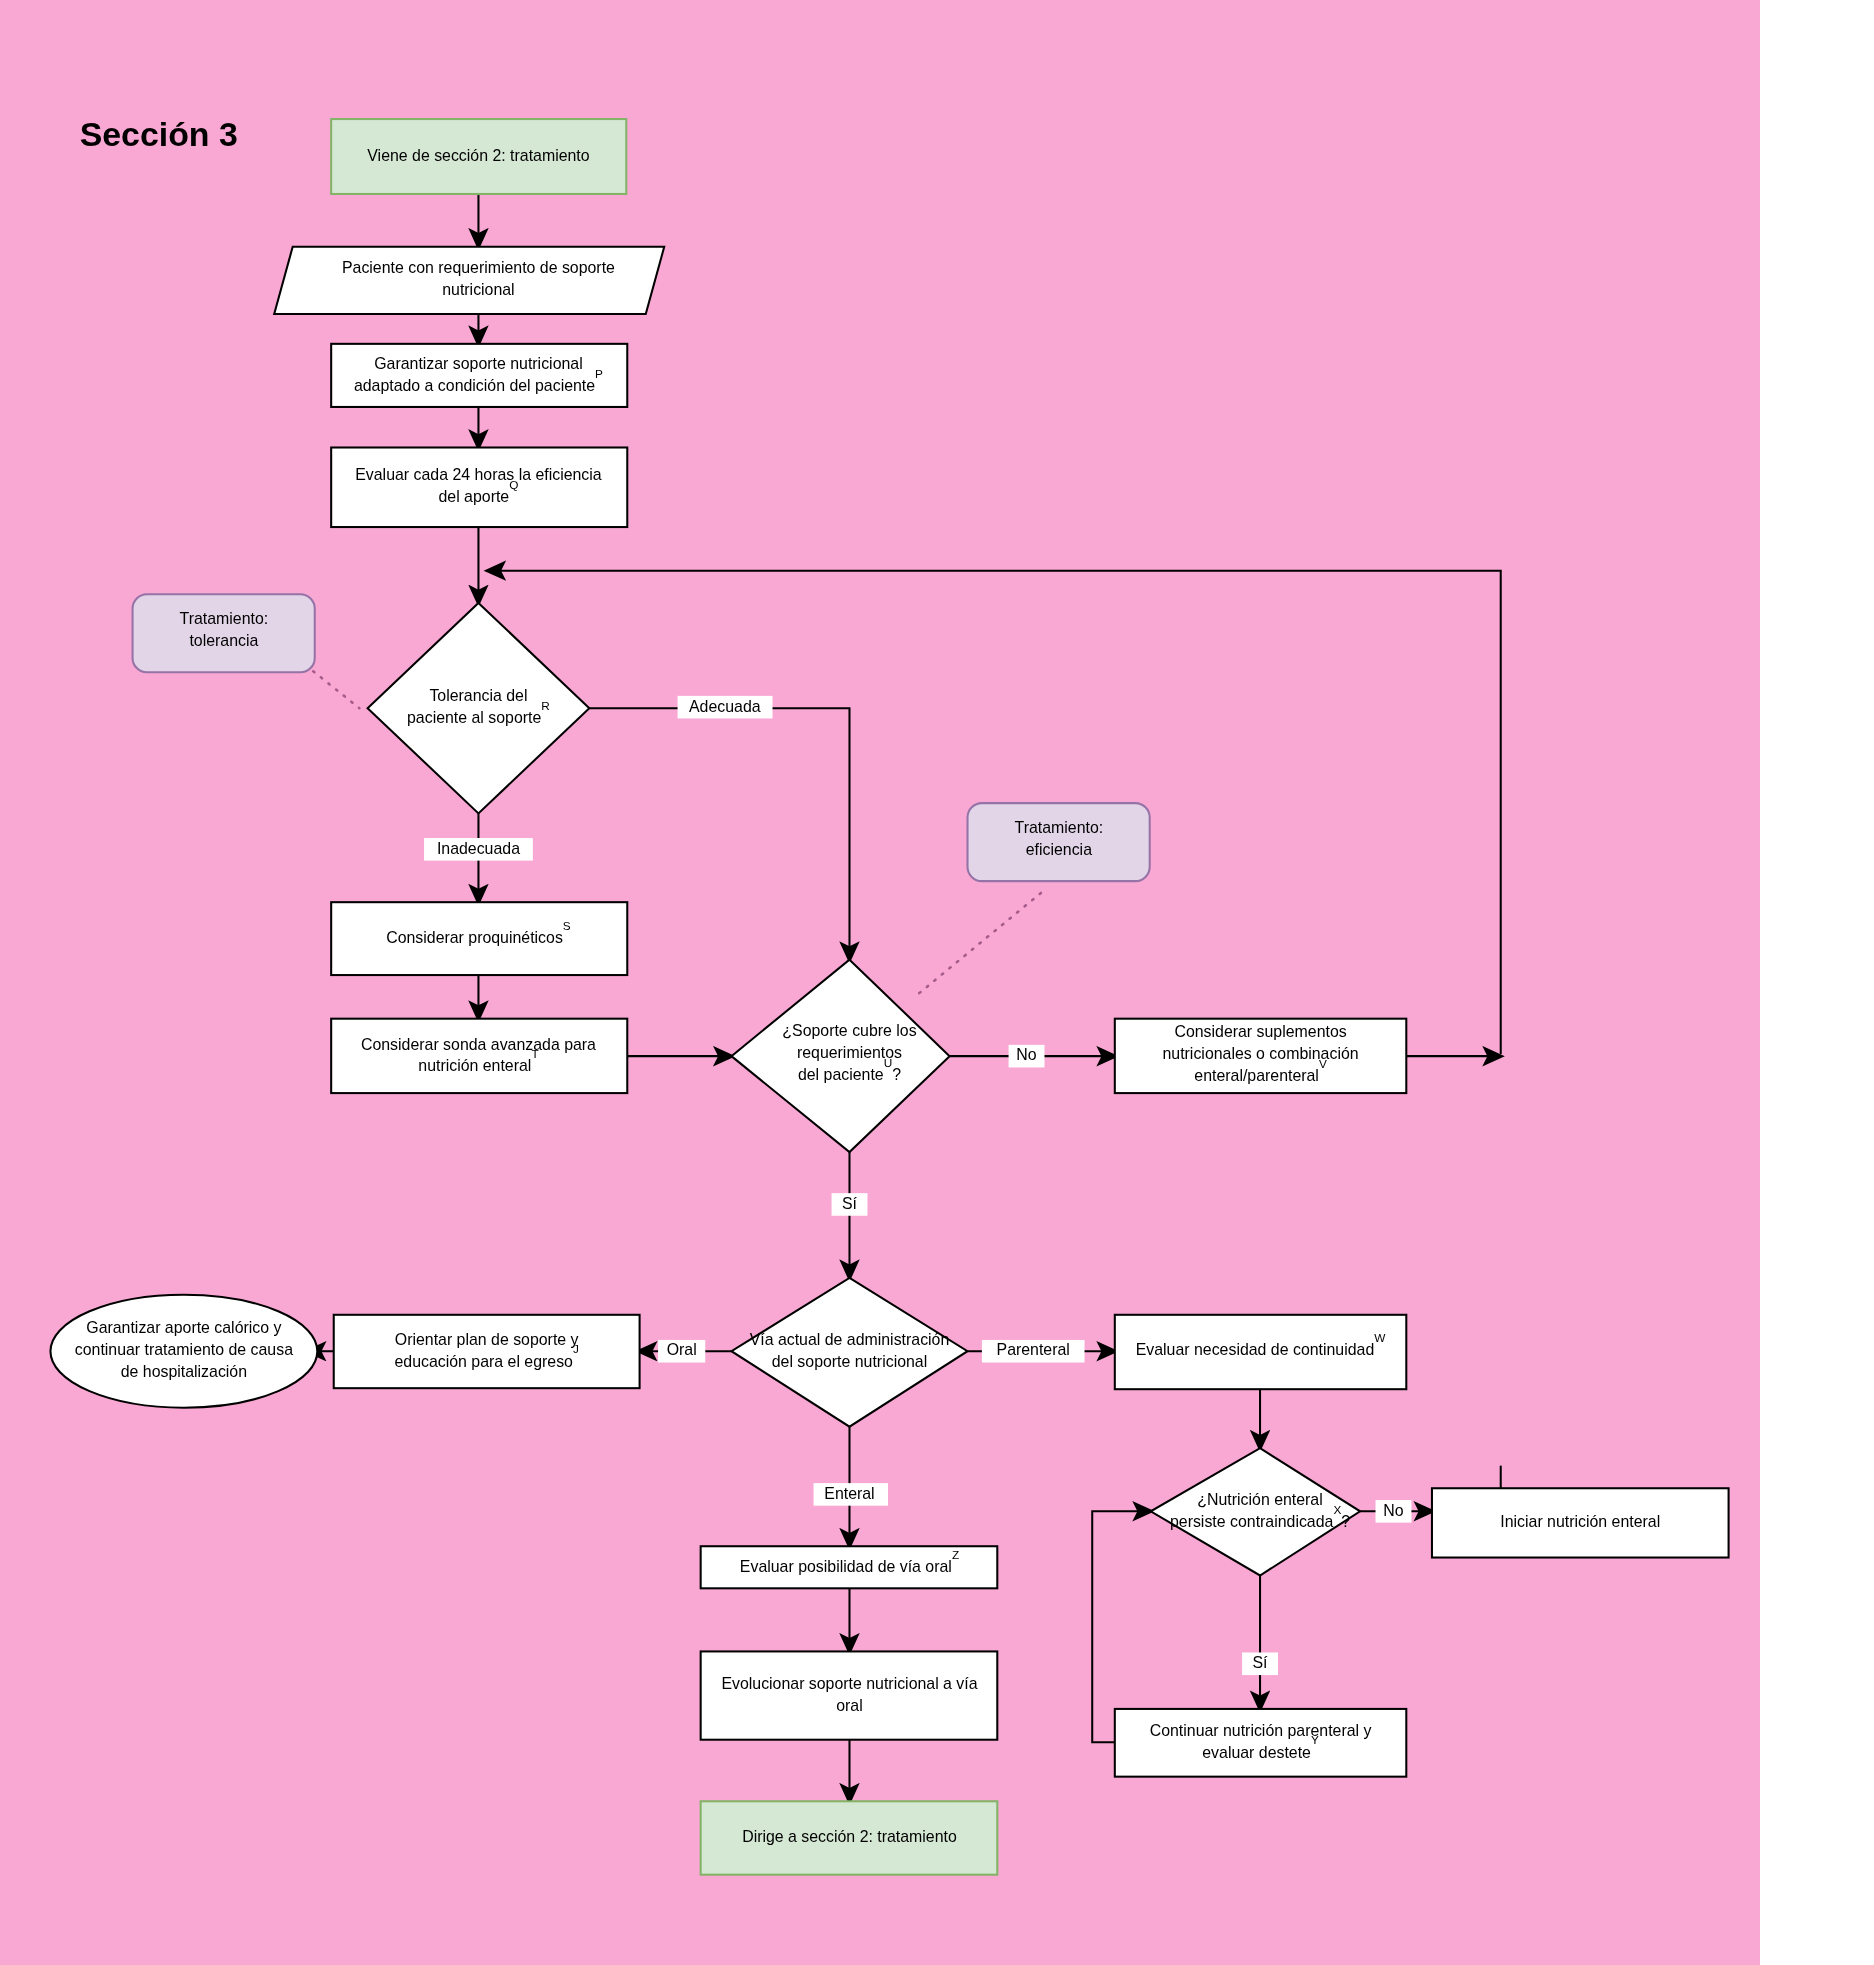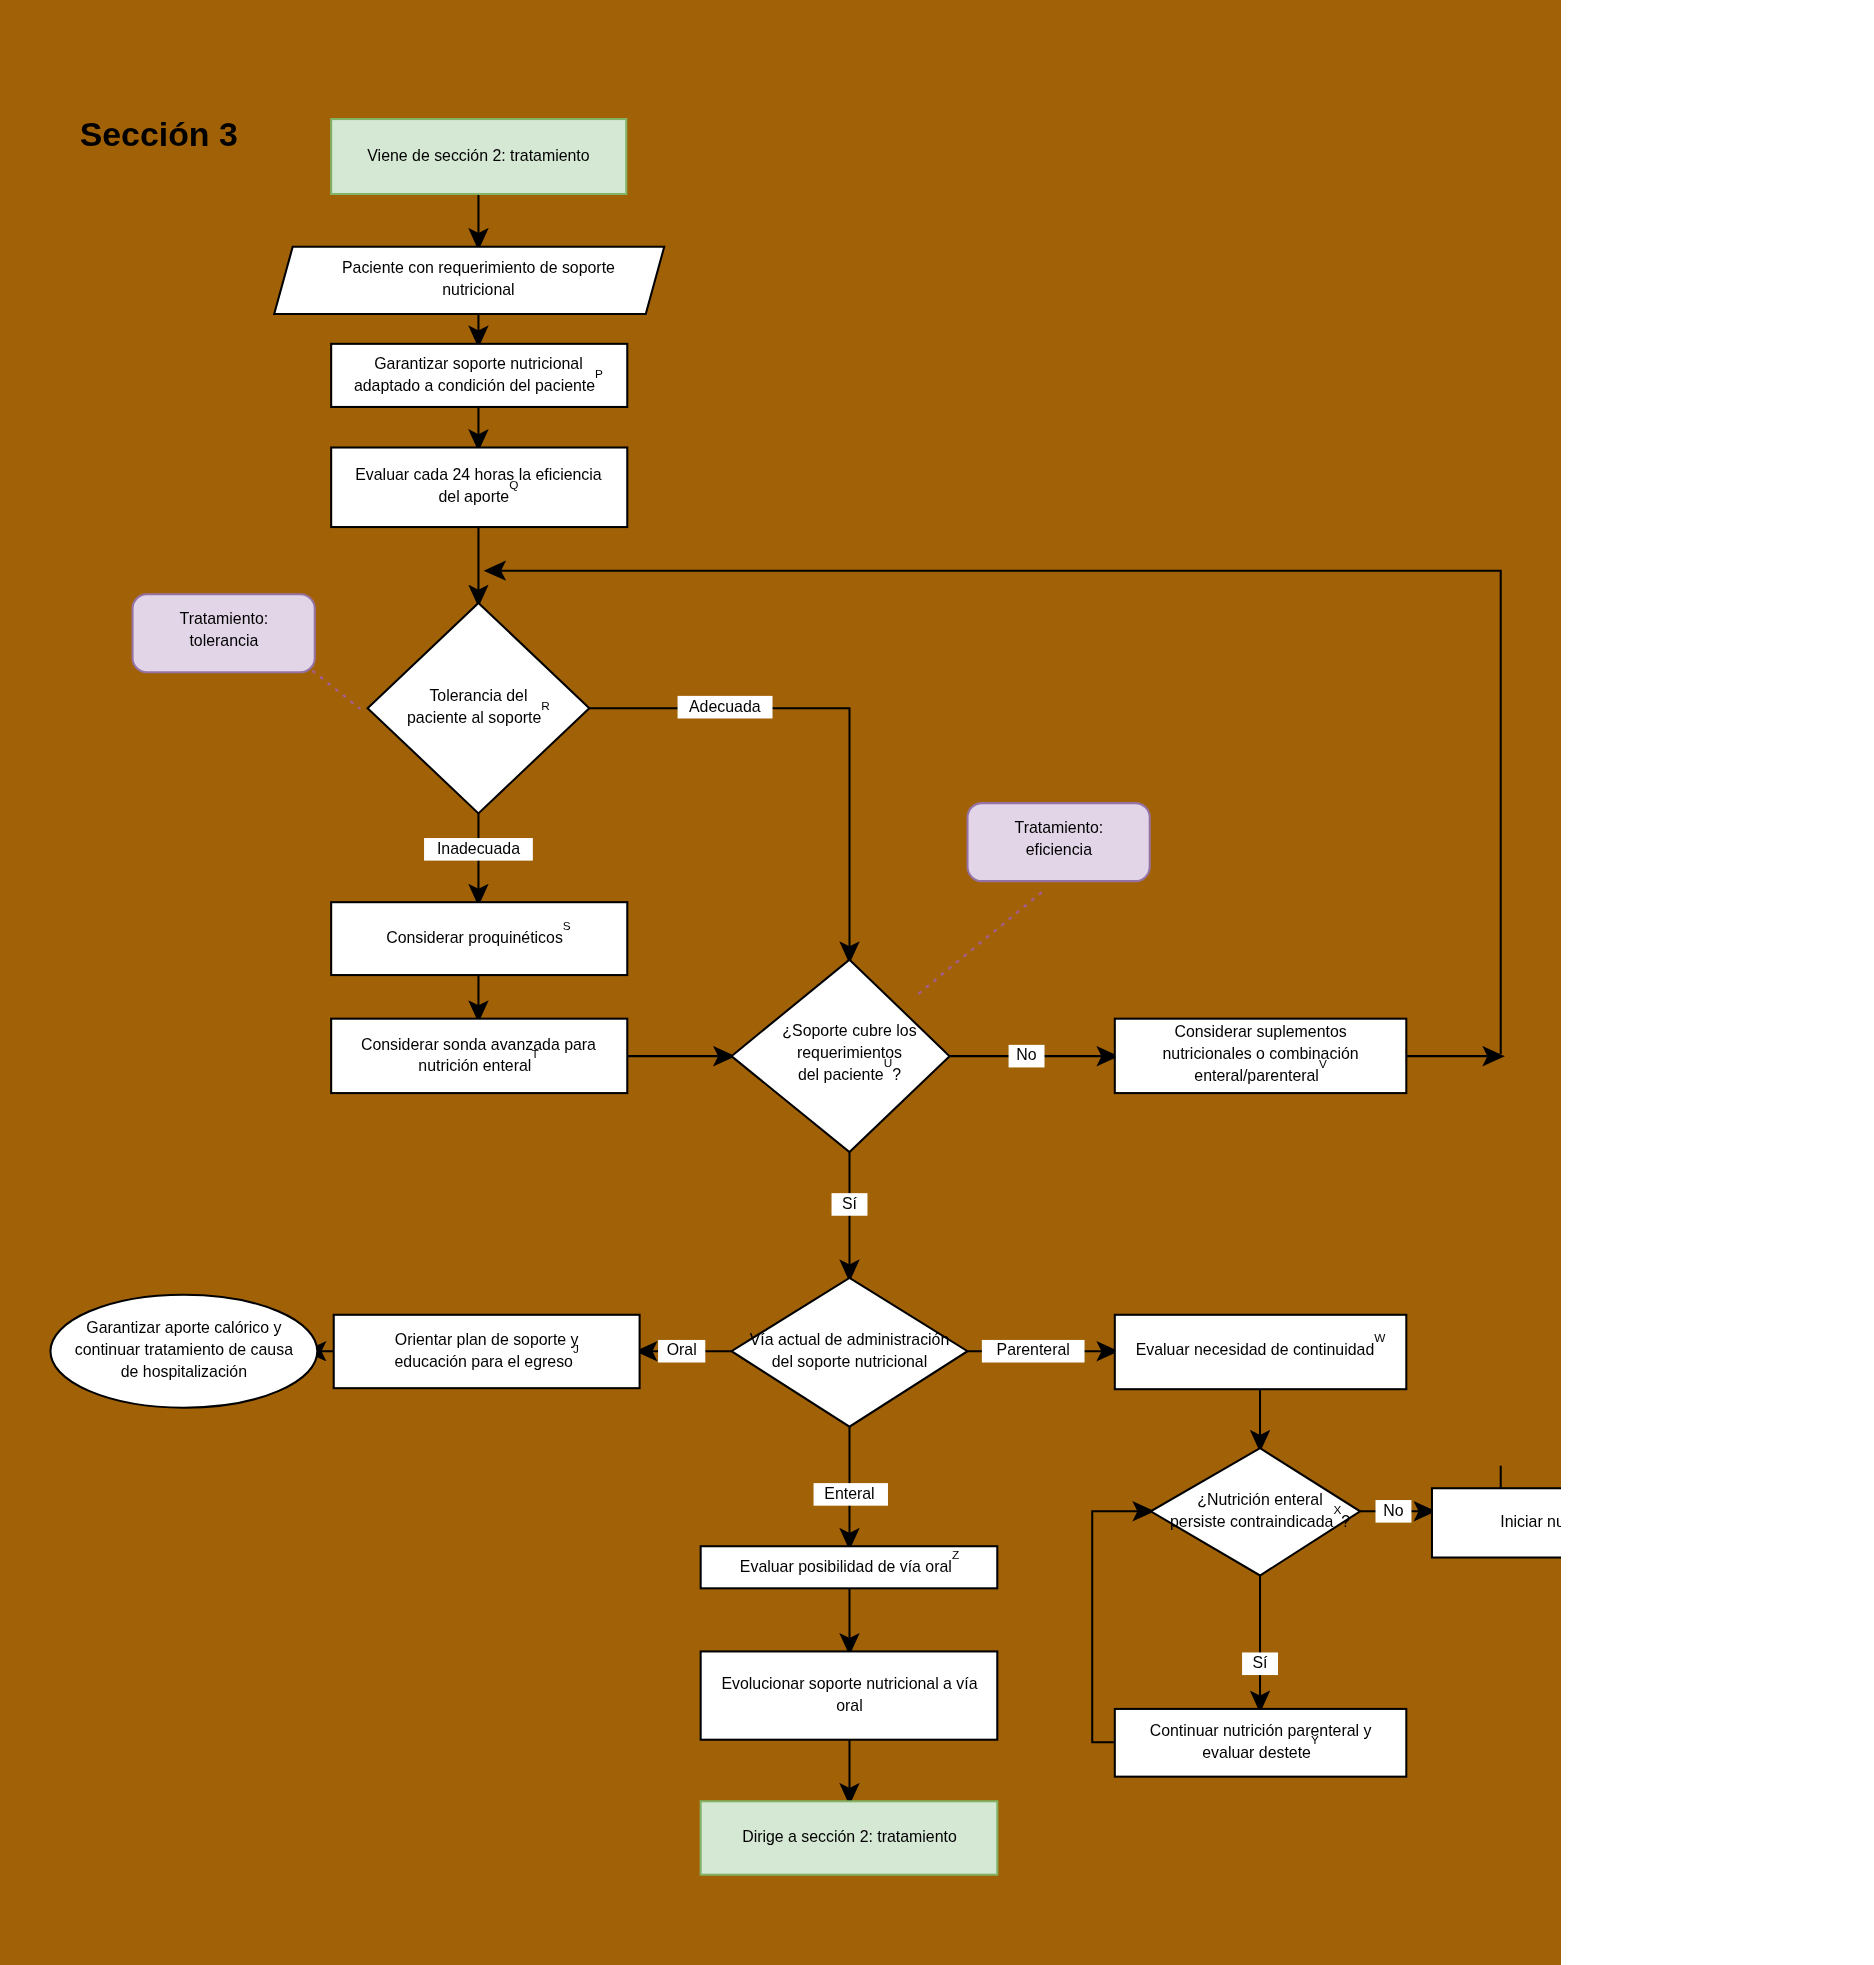--- a/index.html
+++ b/index.html
@@ -5,23 +5,23 @@
   html, body {
     margin: 0;
     padding: 0;
     background: #ffffff;
   }
   body {
     font-family: "Liberation Sans", sans-serif;
   }
   #canvas {
     position: relative;
-    width: 1561px;
+    width: 1760px;
     height: 1965px;
-    background: #a16207;
+    background: #f9a8d4;
     overflow: hidden;
   }
   svg.flow {
     position: absolute;
     top: 0;
     left: 0;
     width: 1875px;
     height: 1965px;
   }
   .nodeText {

